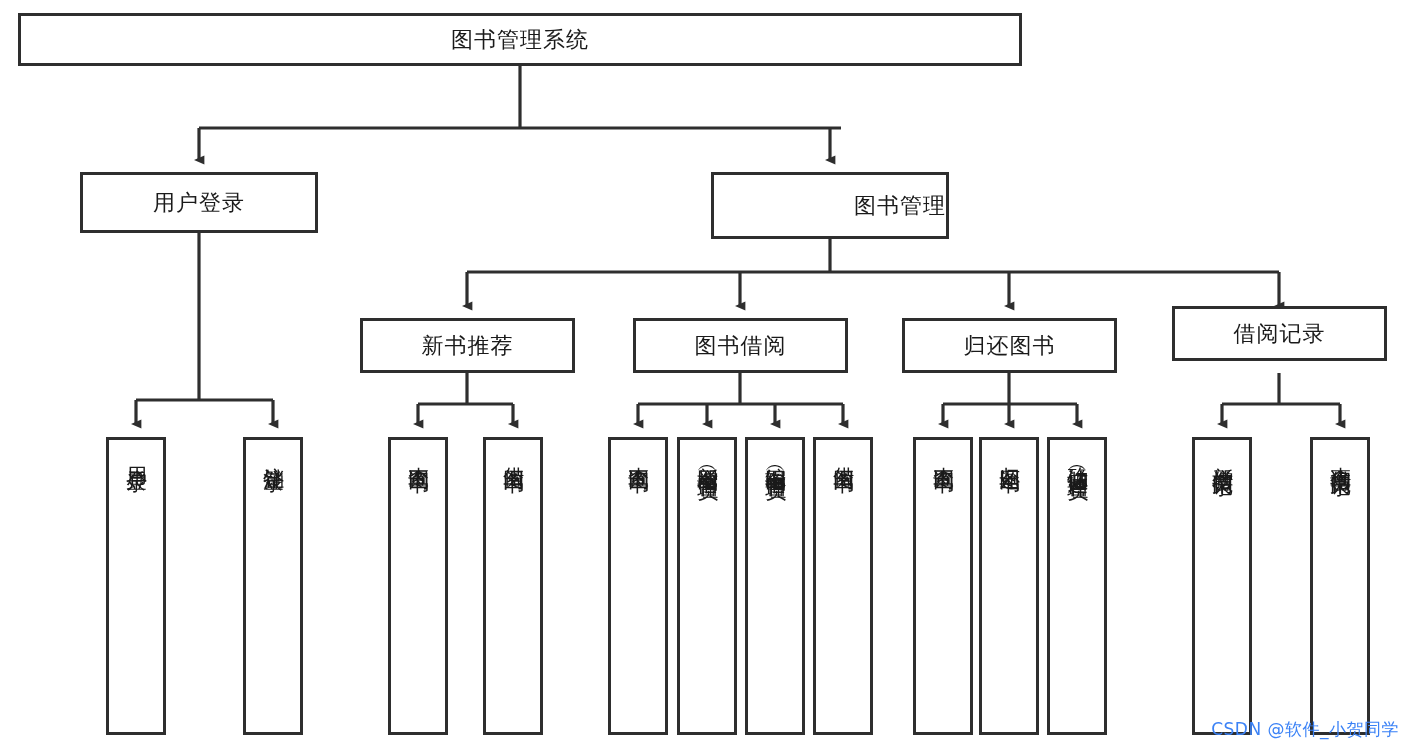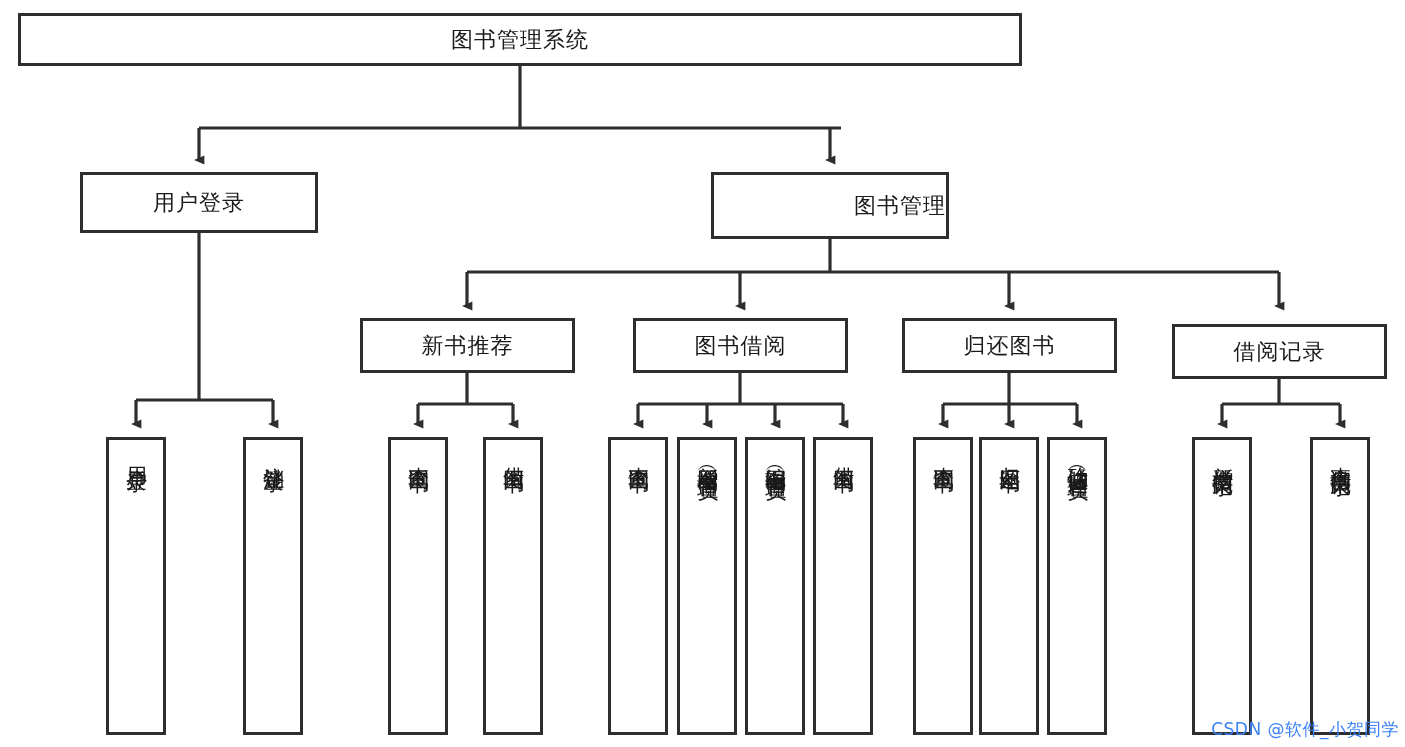--- a/index.html
+++ b/index.html
@@ -88,21 +88,21 @@
 
   <div class="node h" style="left:633px;top:318px;width:215px;height:55px;">
     <span class="lbl">图书借阅</span>
   </div>
   <div class="node h" style="left:360px;top:318px;width:215px;height:55px;">
     <span class="lbl">新书推荐</span>
   </div>
   <div class="node h" style="left:902px;top:318px;width:215px;height:55px;">
     <span class="lbl">归还图书</span>
   </div>
-  <div class="node h" style="left:1172px;top:324px;width:215px;height:55px;">
+  <div class="node h" style="left:1172px;top:306px;width:215px;height:55px;">
     <span class="lbl">借阅记录</span>
   </div>
 
   <div class="node v" style="left:106px;top:437px;width:60px;height:298px;">
     <span class="vtext">用户登录</span>
   </div>
   <div class="node v" style="left:243px;top:437px;width:60px;height:298px;">
     <span class="vtext">注销登录</span>
   </div>
 

